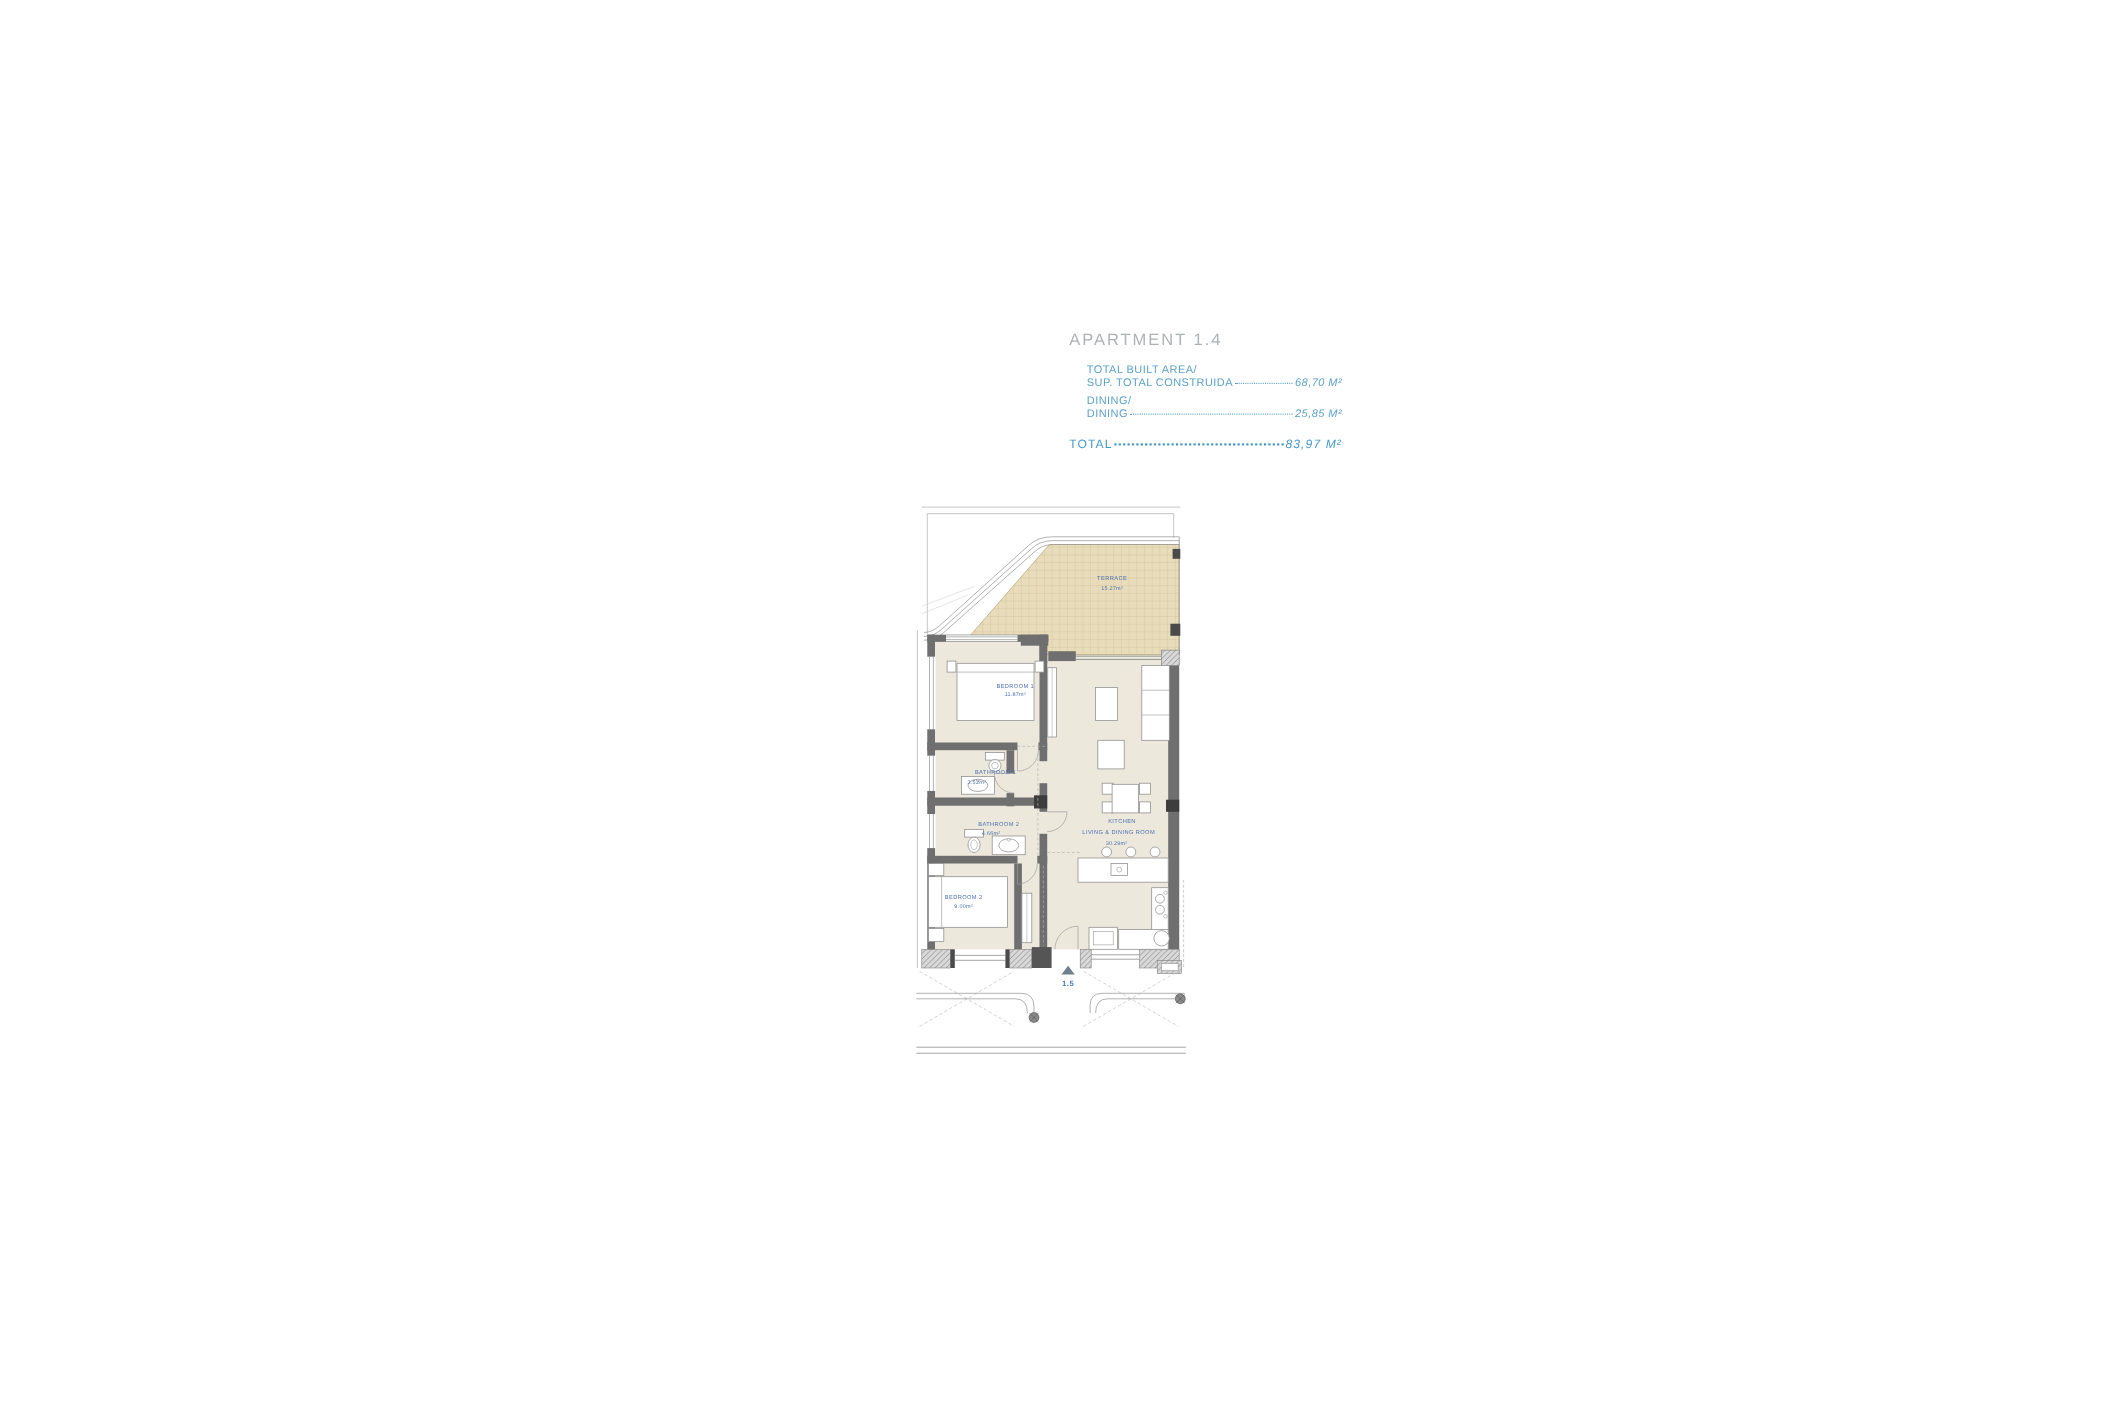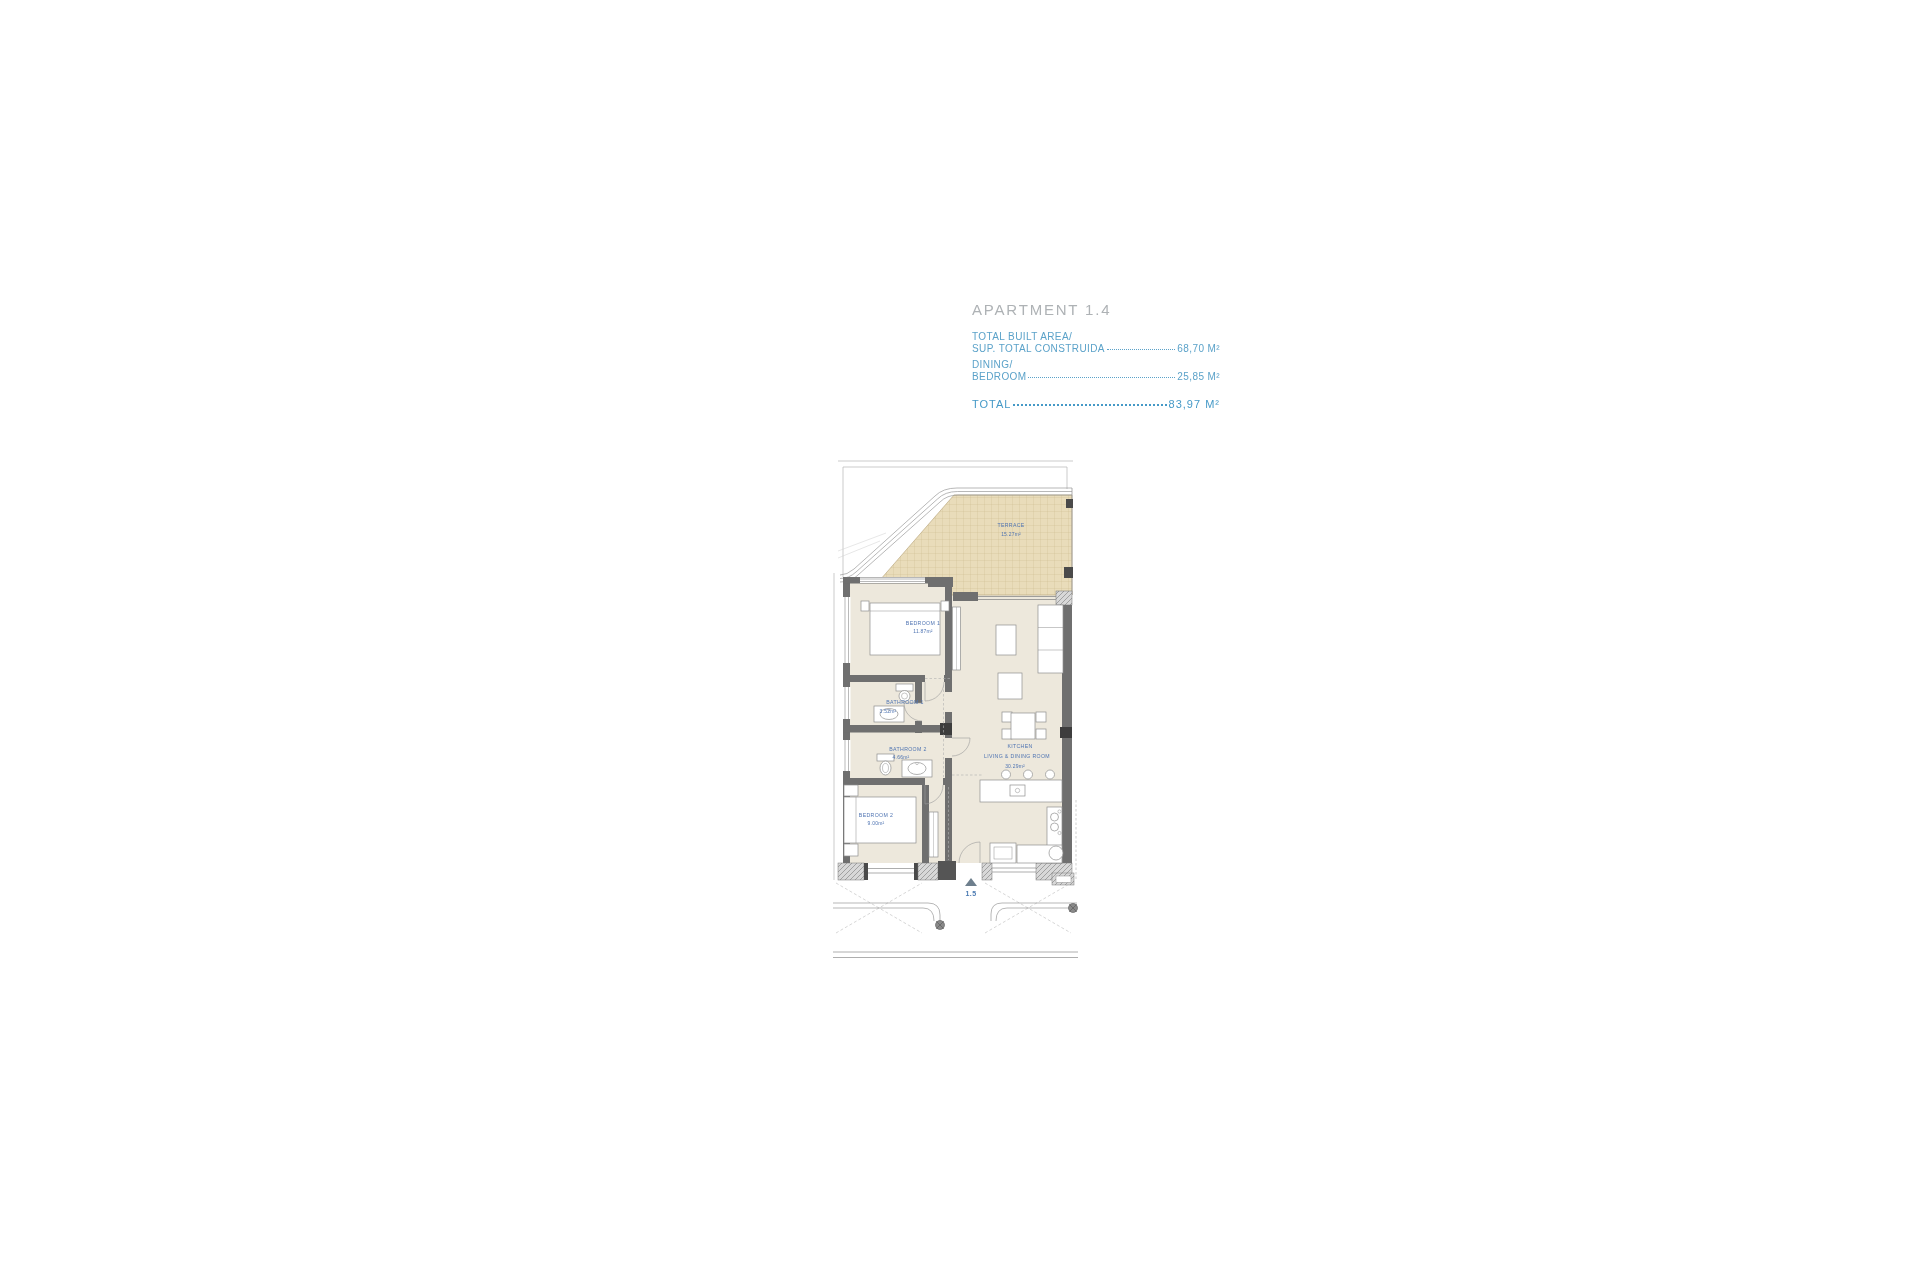--- a/index.html
+++ b/index.html
@@ -2,24 +2,24 @@
 <html><head>
 <meta charset="utf-8">
 <style>
   html,body{margin:0;padding:0;background:#ffffff;}
   .canvas{position:relative;width:1604px;height:1280px;background:#ffffff;overflow:hidden;
           font-family:"Liberation Sans", sans-serif;}
 
   
   .apt-header{position:absolute;left:972px;top:301px;width:248px;}
   .apt-title{font-size:15px;font-weight:400;letter-spacing:1.8px;color:#aeb2b5;margin:0 0 13px 0;}
-  .area-row{color:#5ba2c9;font-size:10px;letter-spacing:.4px;line-height:11.5px;margin-bottom:5px;}
+  .area-row{color:#5ba2c9;font-size:10px;letter-spacing:.4px;line-height:11.5px;margin-bottom:5px;margin-left:16px;}
   .row-line2{display:flex;align-items:baseline;text-align:right;}
   .leader{flex:1;border-bottom:1.5px dotted #5ba2c9;margin:0 2px;position:relative;top:-2px;min-width:10px;}
-  .value{white-space:nowrap;}
+  .value{white-space:nowrap;font-style:italic;}
   .total-row{display:flex;align-items:baseline;color:#4599c7;font-size:11px;letter-spacing:1px;margin-top:16px;font-weight:400;}
   .total-row .leader{border-bottom:2px dotted #4599c7;top:-2.5px;}
 
   
   .plan{position:absolute;left:830px;top:455px;width:250px;height:520px;}
   .plan svg{display:block;width:250px;height:520px;}
   .room-label{font-family:"Liberation Sans",sans-serif;font-size:5.2px;letter-spacing:.35px;fill:#4f74b2;}
   .room-area{font-family:"Liberation Sans",sans-serif;font-size:5px;letter-spacing:.2px;fill:#4f74b2;}
   .entry-label{font-family:"Liberation Sans",sans-serif;font-size:7px;font-weight:bold;letter-spacing:.4px;fill:#4a7ab2;}
 </style>
@@ -36,21 +36,21 @@
       <div class="row-line2">
         <span>SUP. TOTAL CONSTRUIDA</span>
         <span class="leader"></span>
         <span class="value">68,70 M²</span>
       </div>
     </div>
 
     <div class="area-row">
       <div>DINING/</div>
       <div class="row-line2">
-        <span>BEDROOM</span>
+        <span>DINING</span>
         <span class="leader"></span>
         <span class="value">25,85 M²</span>
       </div>
     </div>
 
     <div class="total-row">
       <span>TOTAL</span>
       <span class="leader"></span>
       <span class="value">83,97 M²</span>
     </div>

